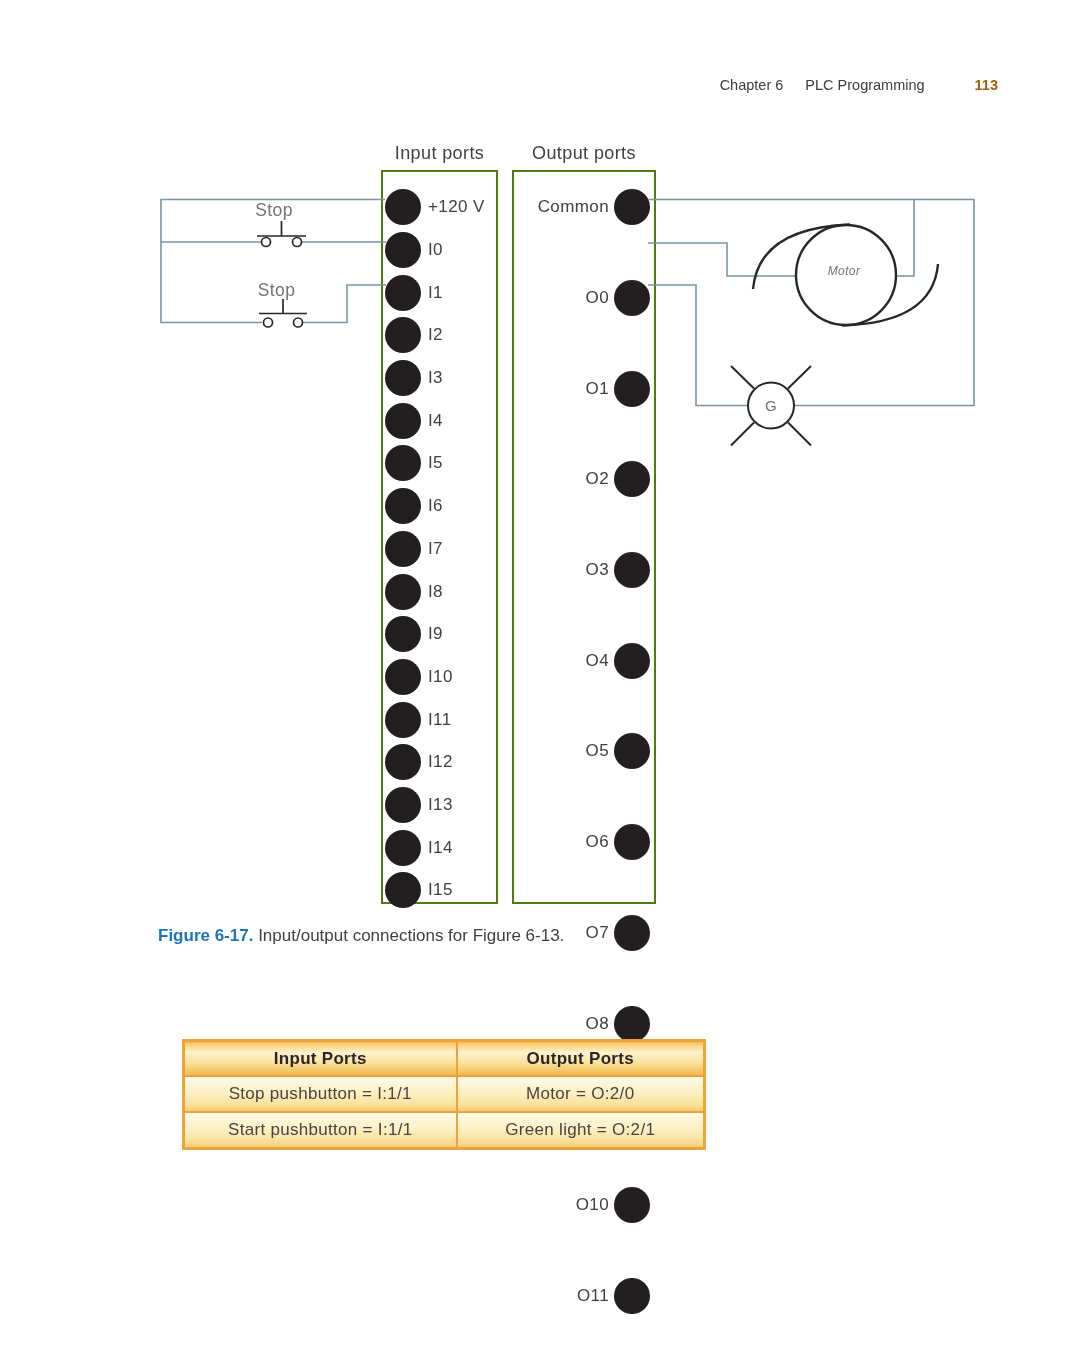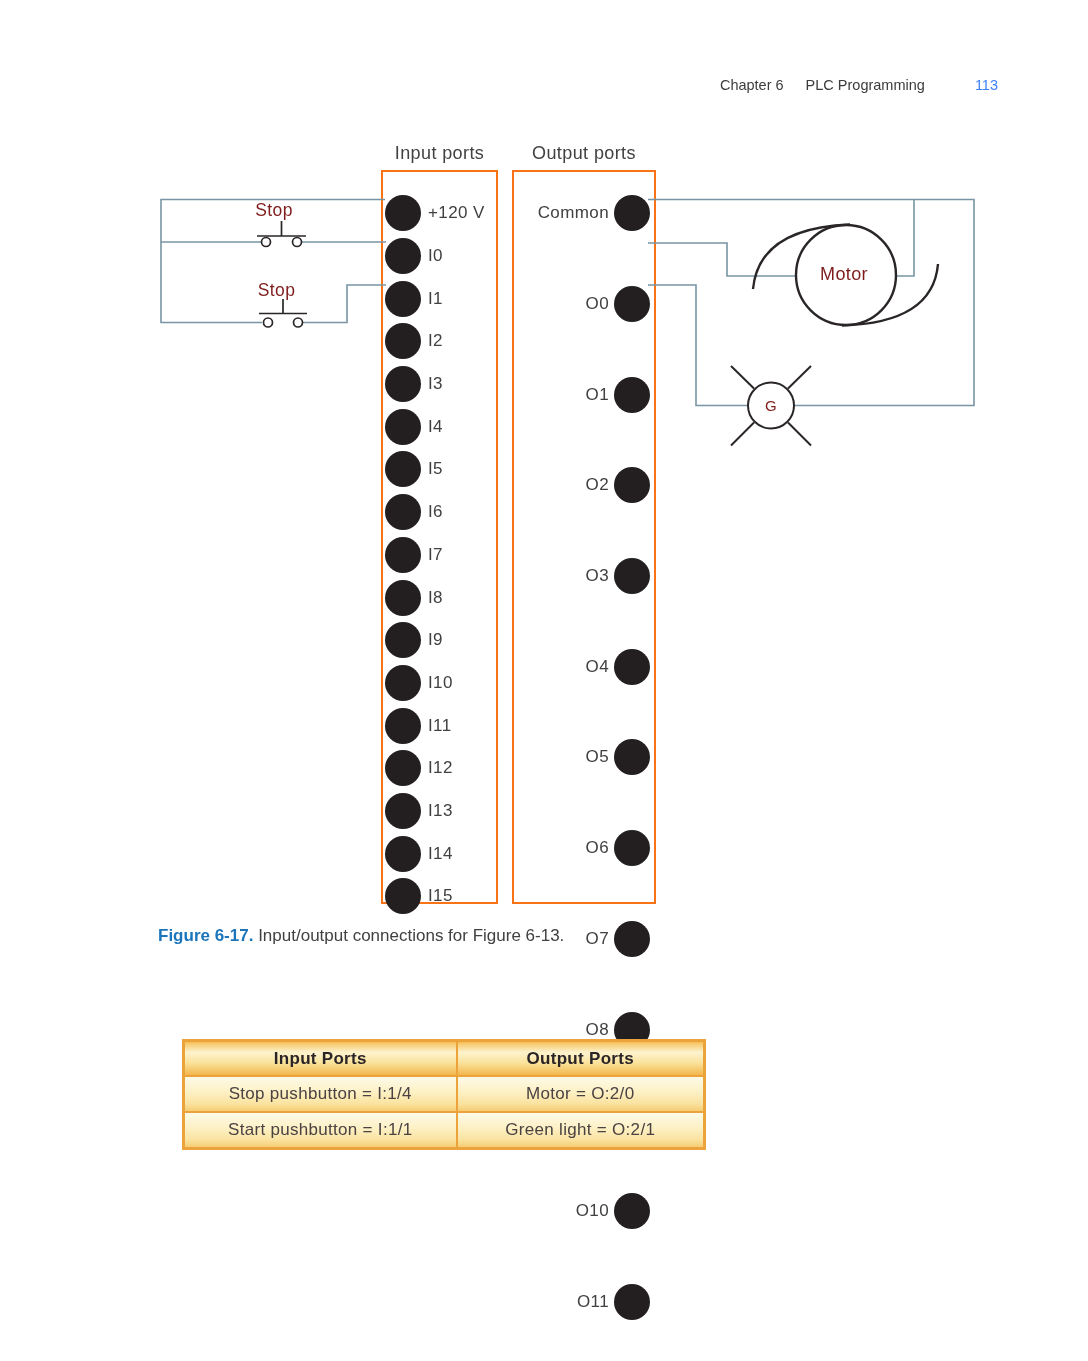--- a/index.html
+++ b/index.html
@@ -7,45 +7,45 @@
     position:relative;width:1088px;height:1361px;background:#ffffff;overflow:hidden;
     font-family:"Liberation Sans",sans-serif;color:#414042;margin-top:32px;
   }
   
   #running-head{
     position:absolute;top:45px;left:0;width:998px;
     display:flex;justify-content:flex-end;align-items:baseline;
     font-size:14.5px;color:#3c3c3c;
   }
   #running-head .chap{margin-right:22px;}
-  #running-head .pageno{margin-left:50px;font-weight:normal;color:#3b82f6;}
+  #running-head .pageno{margin-left:50px;font-weight:bold;color:#a16207;}
   
   .panel-title{
     position:absolute;top:111px;font-size:18px;color:#414042;letter-spacing:.4px;text-align:center;
   }
   .io-panel{
     position:absolute;top:138px;height:734px;background:#ffffff;
-    border:2px solid #f97316;box-sizing:border-box;
-    display:flex;flex-direction:column;padding-top:20px;
+    border:2px solid #4d7c0f;box-sizing:border-box;
+    display:flex;flex-direction:column;padding-top:14px;
   }
   #input-panel{left:381px;width:117px;}
   #output-panel{left:512px;width:144px;gap:48px;}
   .prow{height:42.7px;display:flex;align-items:center;flex:none;}
   .pcirc{
     width:36px;height:36px;border-radius:50%;background:#231f20;flex:none;
   }
   #input-panel .pcirc{margin-left:2px;}
   #output-panel .pcirc{margin-right:4px;}
   .plabel{font-size:17px;color:#414042;letter-spacing:.4px;white-space:nowrap;}
   #input-panel .plabel{margin-left:7px;}
   #output-panel .plabel{flex:1;text-align:right;margin-right:5px;}
-  .dev-label{position:absolute;font-size:17.5px;color:#7f1d1d;letter-spacing:.4px;text-align:center;}
+  .dev-label{position:absolute;font-size:17.5px;color:#737373;letter-spacing:.4px;text-align:center;}
   #stop-label{left:234px;top:168px;width:80px;}
   #start-label{left:234px;top:248px;width:85px;}
-  #motor-label{left:796px;top:232px;width:96px;font-size:18px;}
+  #motor-label{left:796px;top:232px;width:96px;font-size:12px;font-style:italic;}
   #glamp-label{left:756px;top:365px;width:30px;font-size:15px;}
   #wires-svg{position:absolute;left:0;top:0;pointer-events:none;}
   
   .caption{position:absolute;font-size:17px;color:#414042;}
   #figure-caption{left:158px;top:894px;}
   #table-caption{left:185px;top:1138px;}
   .cap-label{font-weight:bold;color:#1b75bb;}
   
   #addr-table{
     position:absolute;left:182px;top:1007px;width:521px;
@@ -276,21 +276,21 @@
         <col class="c2">
       </colgroup>
     <thead>
       <tr>
         <th>Input Ports</th>
         <th>Output Ports</th>
       </tr>
     </thead>
     <tbody>
       <tr>
-        <td>Stop pushbutton = I:1/4</td>
+        <td>Stop pushbutton = I:1/1</td>
         <td>Motor = O:2/0</td>
       </tr>
       <tr>
         <td>Start pushbutton = I:1/1</td>
         <td>Green light = O:2/1</td>
       </tr>
     </tbody>
   </table>
 
 

